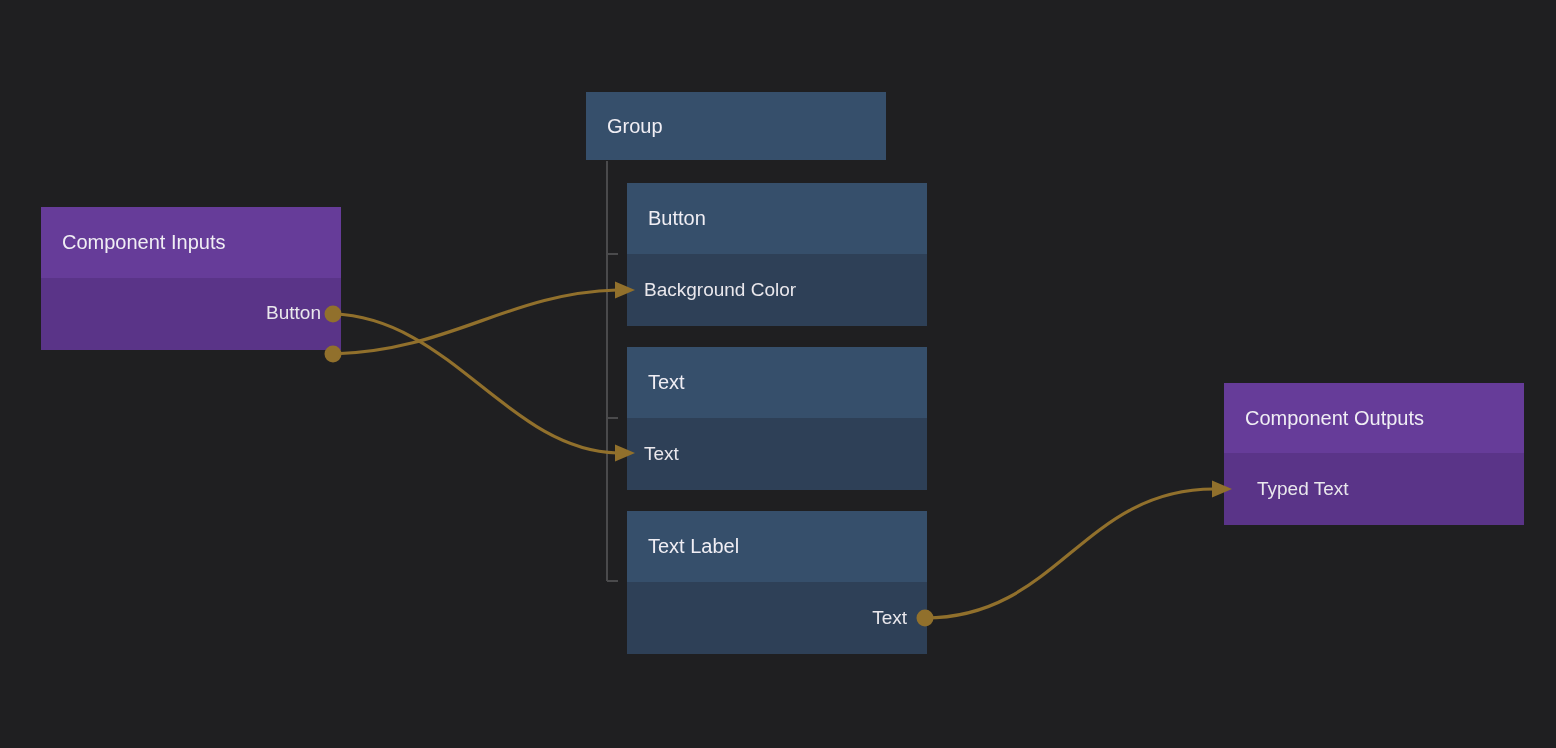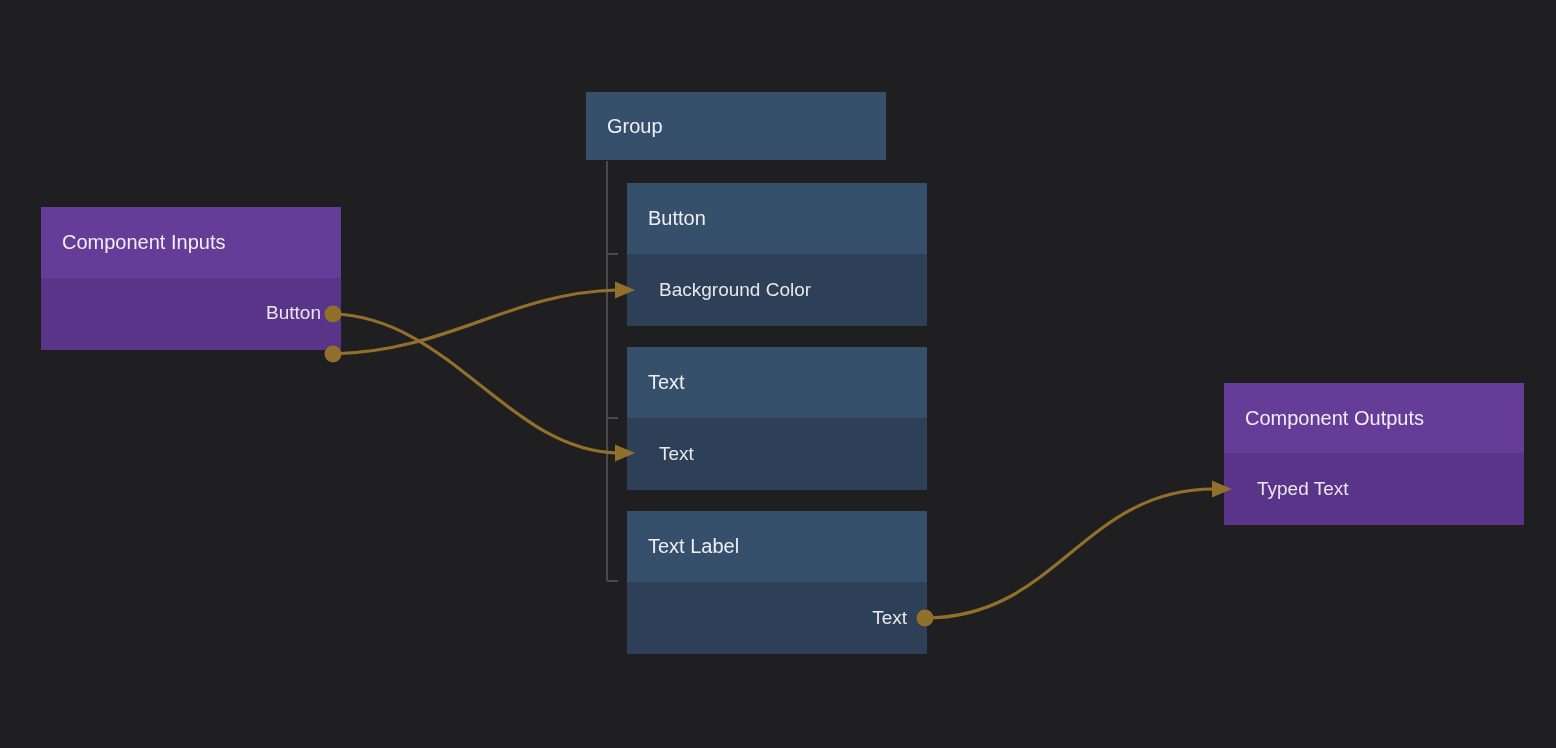--- a/index.html
+++ b/index.html
@@ -45,21 +45,21 @@
 
   
   #node-group{left:586px;top:92px;}
   #node-group .hdr{height:68px;}
 
   
   #node-button{left:627px;top:183px;}
   #node-text{left:627px;top:347px;}
   #node-text-input{left:627px;top:511px;}
   .blue .hdr{height:71px;}
-  .blue .row{height:72px;line-height:72px;padding-left:32px;}
+  .blue .row{height:72px;line-height:72px;padding-left:17px;}
   .blue .row.out{text-align:right;padding-left:0;padding-right:20px;}
 
   
   #node-component-outputs{left:1224px;top:383px;}
   #node-component-outputs .hdr{height:70px;}
   #node-component-outputs .row{height:72px;line-height:72px;padding-left:33px;}
 
   svg.overlay{
     position:absolute;left:0;top:0;width:1556px;height:748px;
     pointer-events:none;

